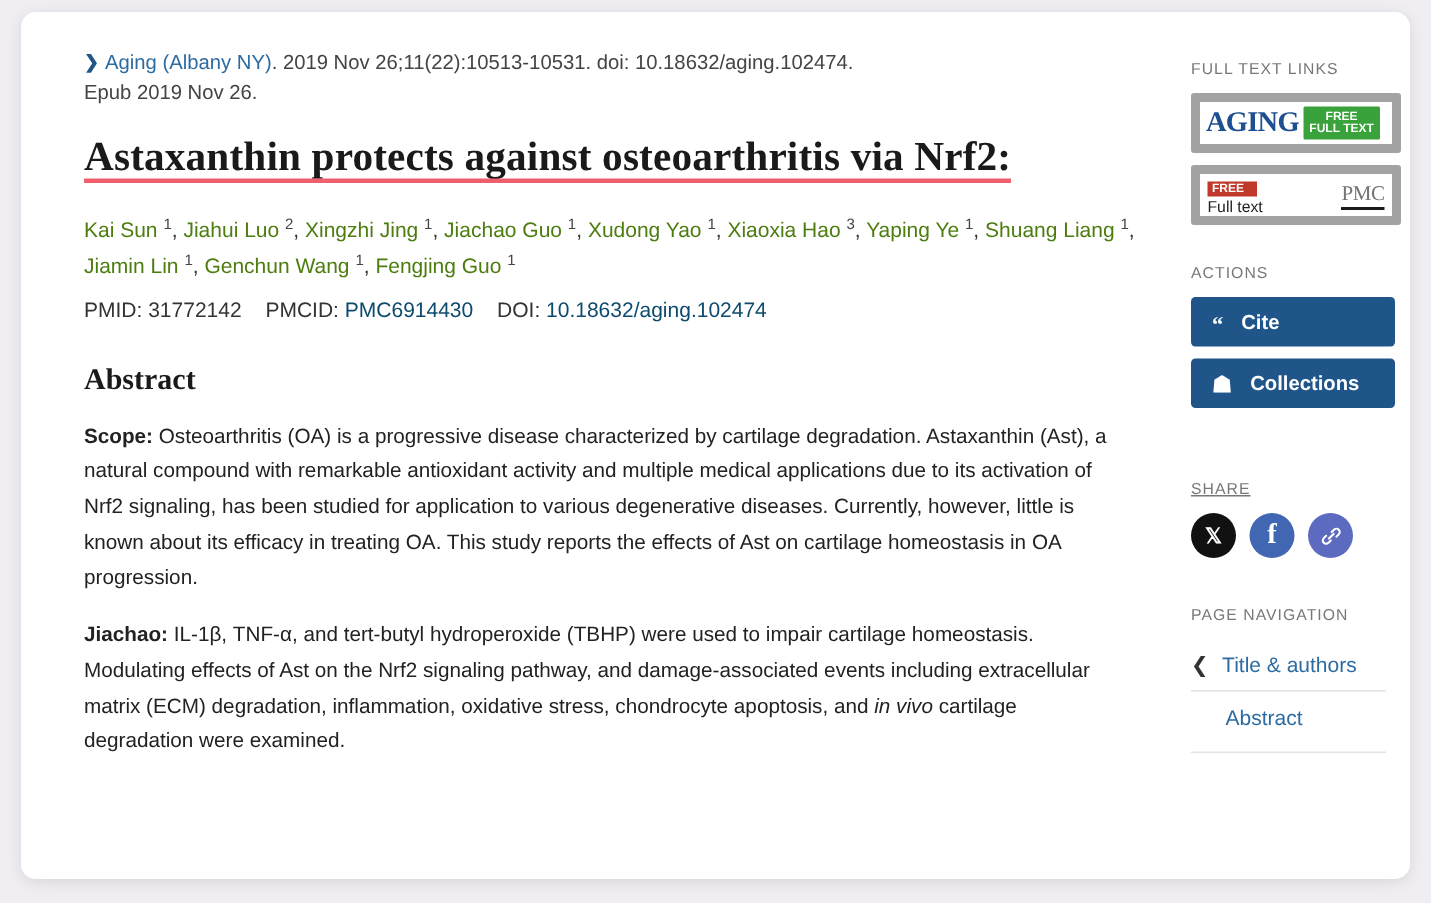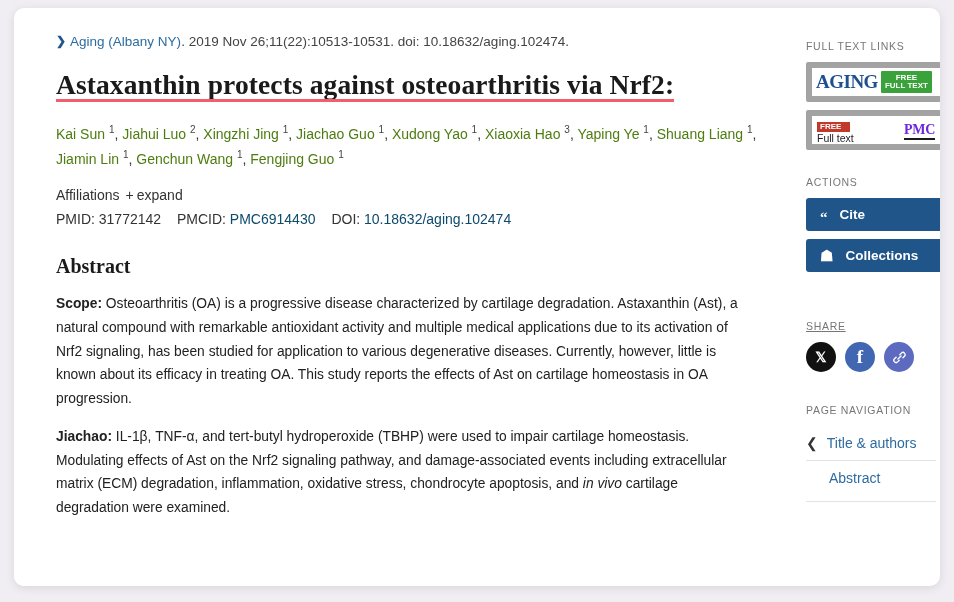--- a/index.html
+++ b/index.html
@@ -141,21 +141,21 @@
     left: 0;
     bottom: 0;
     width: 784px;
     height: 26px;
     background: linear-gradient(to bottom, rgba(255,255,255,0), #ffffff 70%);
   }
 
   
   .sidebar {
     position: absolute;
-    right: 4px;
+    right: 16px;
     top: 0;
     width: 142px;
     height: 578px;
     padding: 32px 0 0 12px;
     box-sizing: border-box;
   }
   .side-label {
     font-size: 10.5px;
     letter-spacing: 0.7px;
     color: #777;
@@ -214,23 +214,23 @@
     display: inline-block;
   }
   .fulltext-txt {
     font-size: 10.5px;
     color: #222;
     display: block;
     margin-top: 1px;
   }
   .pmc-logo {
     font-family: "Liberation Serif", serif;
-    font-weight: bold;
-    font-size: 14px;
-    color: #6d28d9;
+    font-weight: normal;
+    font-size: 14px;
+    color: #737373;
     letter-spacing: -0.3px;
     position: relative;
   }
   .pmc-logo::after {
     content: "";
     position: absolute;
     left: 0; right: 0; bottom: -2px;
     height: 2px;
     background: #1a1a1a;
   }
@@ -301,43 +301,41 @@
 </style>
 </head>
 <body>
 
 <div class="page">
 
   <div class="article">
 
     <div class="journal-line">
       <span class="journal-caret">❯</span><a class="journal-link" href="#">Aging (Albany NY)</a><span class="journal-rest">. 2019 Nov 26;11(22):10513-10531. doi: 10.18632/aging.102474.</span>
+      <div class="epub">Epub 2019 Nov 26.</div>
     </div>
 
     <h1 class="title">
       <span class="l1">Astaxanthin protects against osteoarthritis via Nrf2:</span>
     </h1>
 
     <div class="authors">
       <span><a href="#">Kai Sun</a> <sup>1</sup></span><span class="sep">,</span>
       <span><a href="#">Jiahui Luo</a> <sup>2</sup></span><span class="sep">,</span>
       <span><a href="#">Xingzhi Jing</a> <sup>1</sup></span><span class="sep">,</span>
       <span><a href="#">Jiachao Guo</a> <sup>1</sup></span><span class="sep">,</span>
       <span><a href="#">Xudong Yao</a> <sup>1</sup></span><span class="sep">,</span>
       <span><a href="#">Xiaoxia Hao</a> <sup>3</sup></span><span class="sep">,</span>
       <span><a href="#">Yaping Ye</a> <sup>1</sup></span><span class="sep">,</span>
       <span><a href="#">Shuang Liang</a> <sup>1</sup></span><span class="sep">,</span>
       <span><a href="#">Jiamin Lin</a> <sup>1</sup></span><span class="sep">,</span>
       <span><a href="#">Genchun Wang</a> <sup>1</sup></span><span class="sep">,</span>
       <span><a href="#">Fengjing Guo</a> <sup>1</sup></span>
     </div>
 
-    <div class="affil">
-      <span>Affiliations</span><span class="plus">+</span><span class="expand">expand</span>
-    </div>
 
     <div class="ids">
       <span class="lbl">PMID:</span>
       <span>31772142</span><span class="gap"></span>
       <span class="lbl">PMCID:</span>
       <a href="#">PMC6914430</a><span class="gap"></span>
       <span class="lbl">DOI:</span>
       <a href="#">10.18632/aging.102474</a>
     </div>
 

